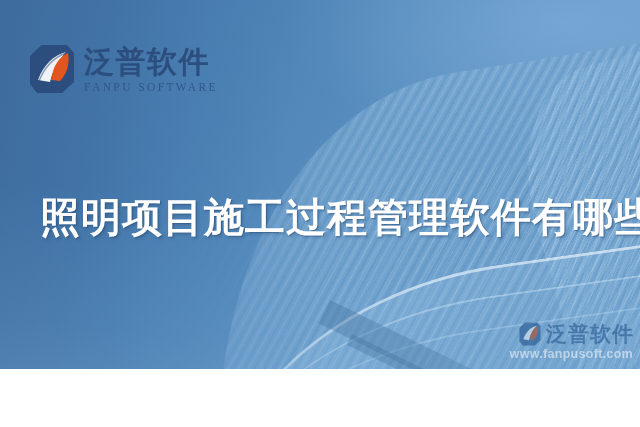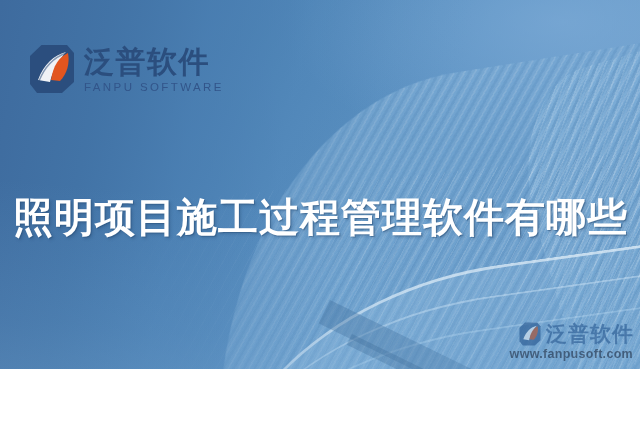--- a/index.html
+++ b/index.html
@@ -227,29 +227,30 @@
     white-space: nowrap;
   }
   .brand-en {
     font-size: 11.5px;
     line-height: 1.2;
     letter-spacing: 2.4px;
     font-weight: 400;
     color: #32558a;
     white-space: nowrap;
     margin-top: 3px;
+    font-family: Liberation Serif, serif;
   }
 
   
   .headline {
     position: absolute;
     left: 0;
     right: 0;
     top: 192px;
-    padding: 0 13px;
+    padding: 0 40px;
     box-sizing: border-box;
     font-size: 40px;
     line-height: 50px;
     font-weight: 700;
     color: #ffffff;
     letter-spacing: 1px;
     white-space: nowrap;
     text-shadow:
       1px 1px 0 rgba(40,78,120,0.42),
       2px 2px 3px rgba(32,66,106,0.30);
@@ -280,21 +281,21 @@
     font-weight: 700;
     letter-spacing: 1px;
     color: #2f5f96;
     opacity: 0.80;
     white-space: nowrap;
   }
   .wm-url {
     font-size: 12.5px;
     letter-spacing: 0.3px;
     font-weight: 700;
-    color: #0f172a;
+    color: #ffffff;
     opacity: 0.62;
     margin-top: -1px;
     margin-right: 1px;
     white-space: nowrap;
   }
 </style>
 </head>
 <body>
 
 <div id="banner">

